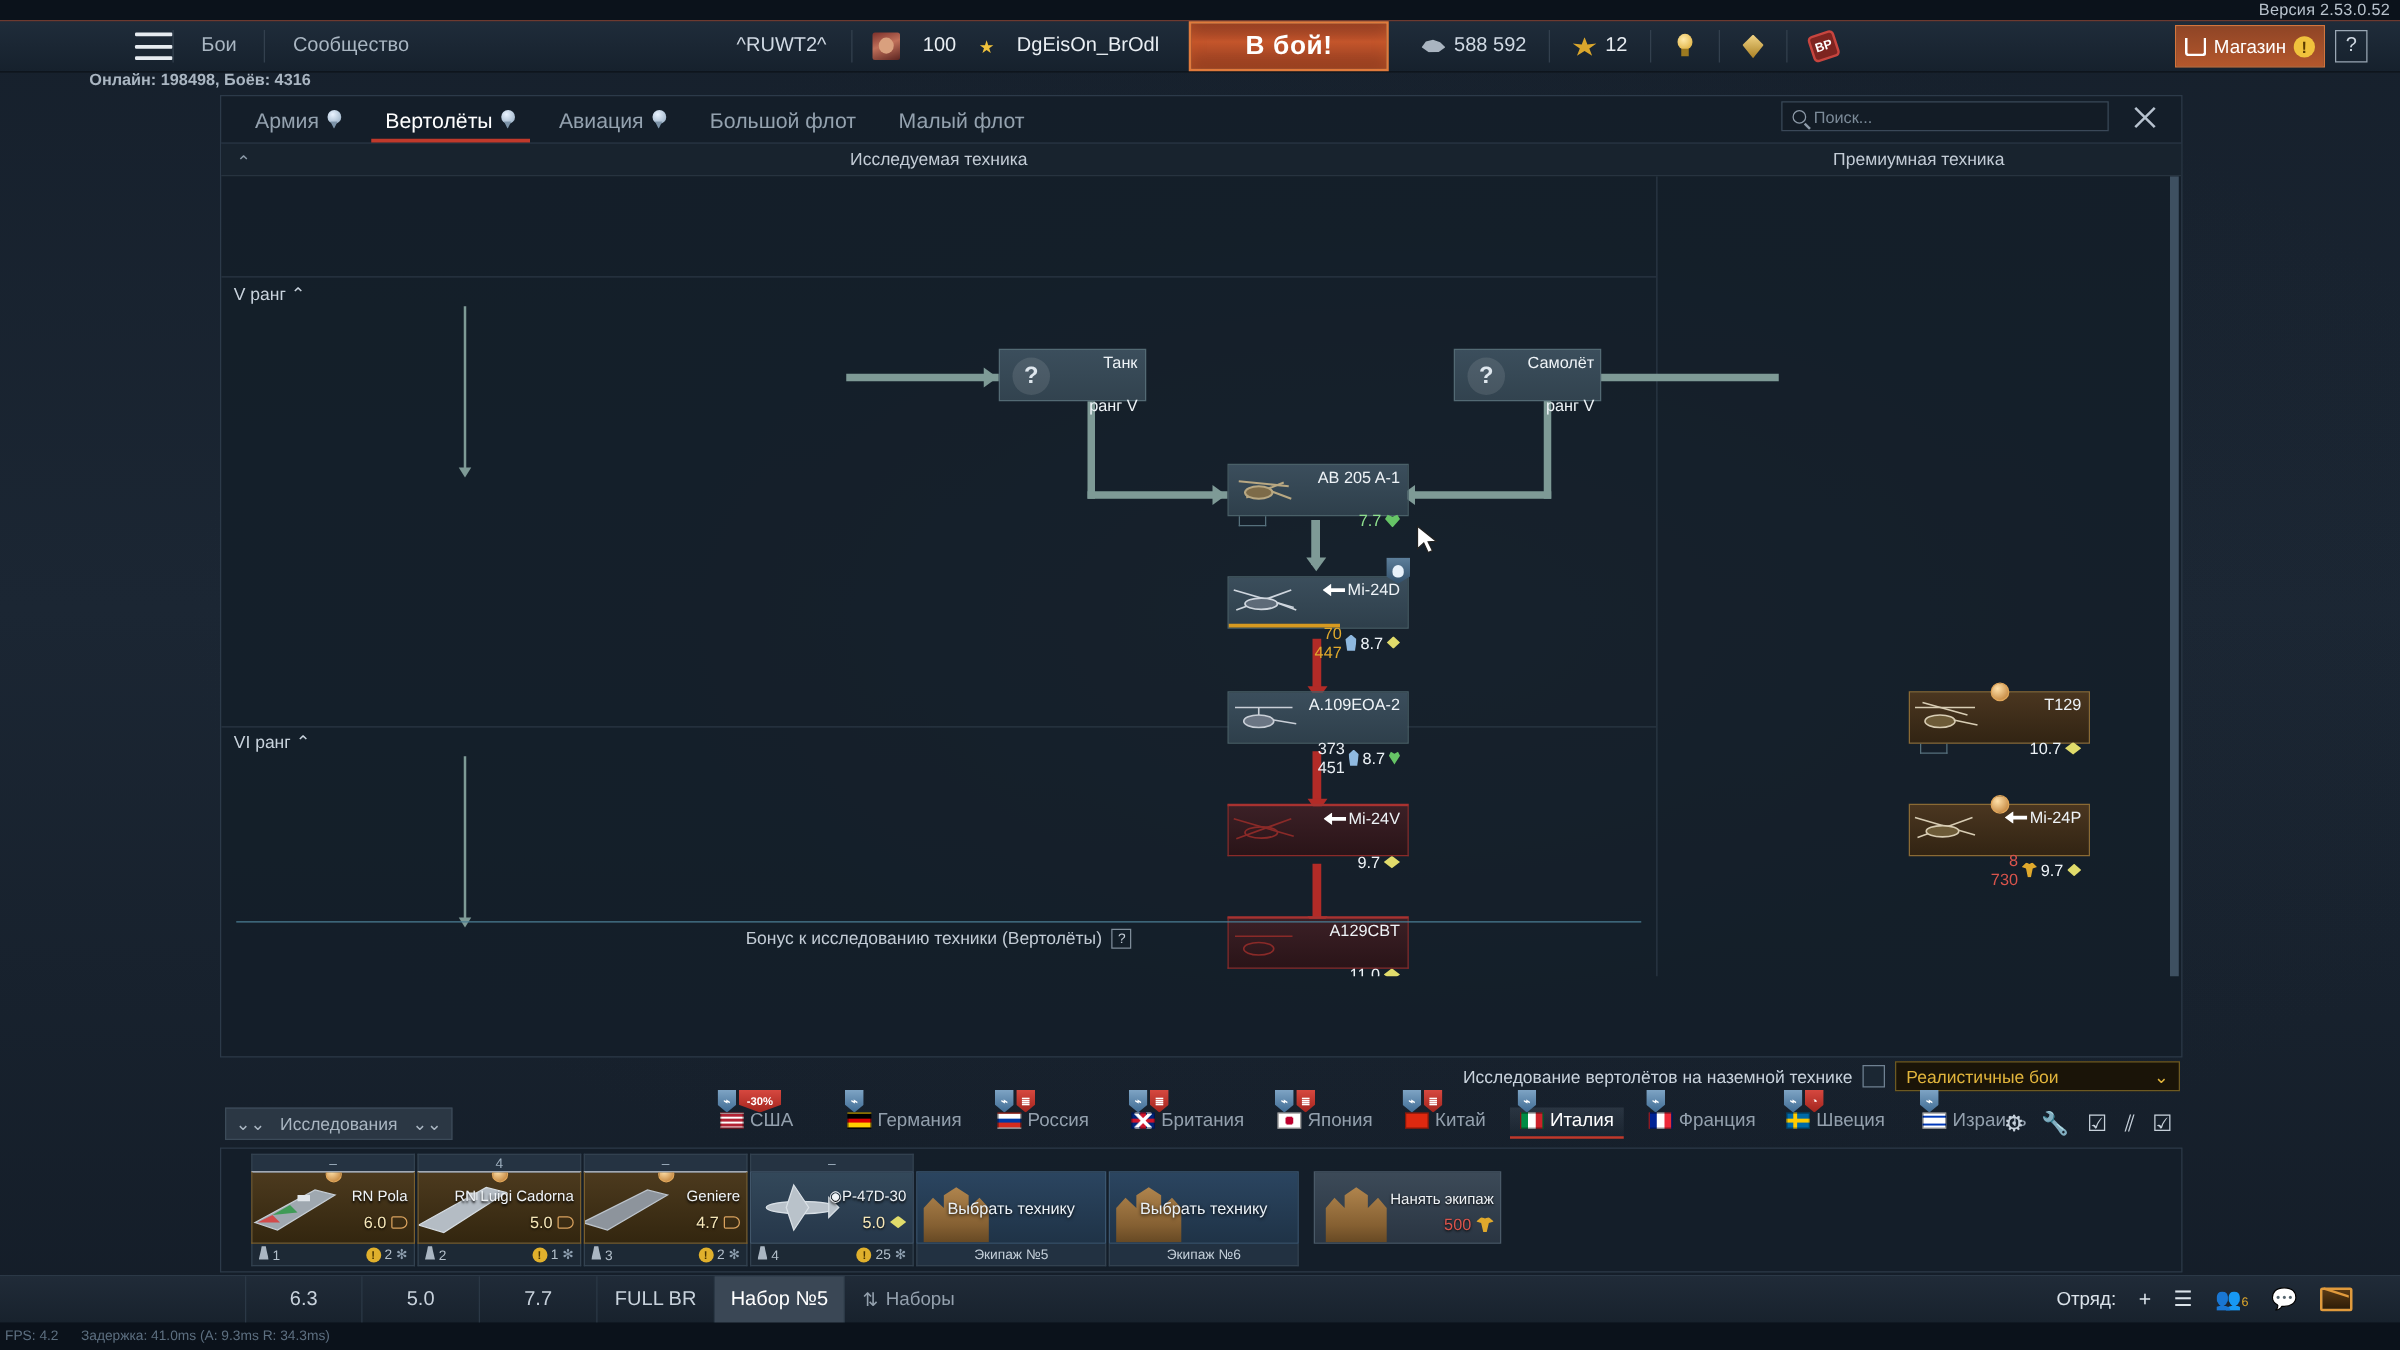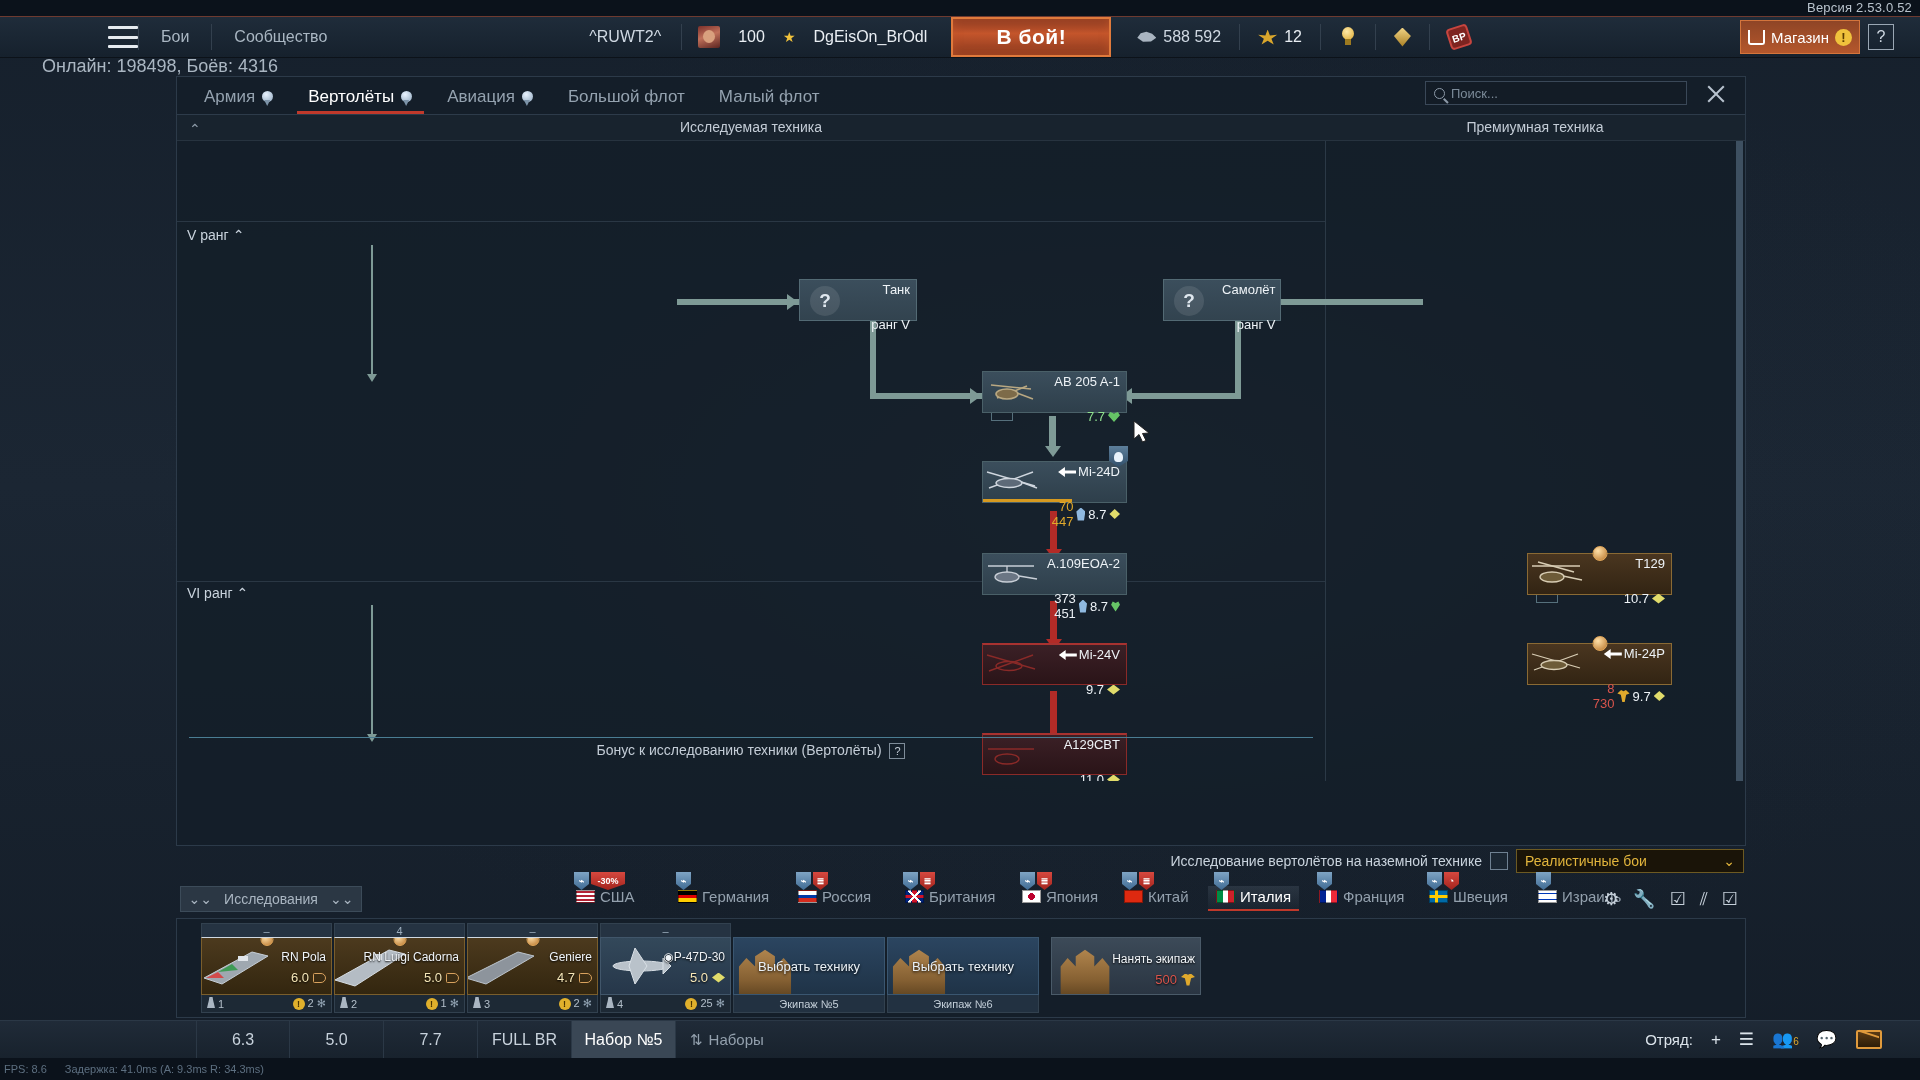--- a/index.html
+++ b/index.html
@@ -65,29 +65,29 @@
           background:linear-gradient(180deg,#8f4526,#b4572c);
           border:1px solid #d4753c; display:flex; align-items:center; justify-content:center;
           gap:6px; font-size:15px; color:#fff; cursor:pointer;}
   .cart { width:17px;height:15px; border:2px solid #fff; border-top:none; border-radius:0 0 3px 3px;}
   .warn { width:17px;height:17px;border-radius:50%;background:#f0c23c;color:#5b3c00;
           font-size:13px;font-weight:bold;display:flex;align-items:center;justify-content:center;}
   .helpbtn { width:26px;height:26px;border:1px solid #9aa7b4;color:#cfd8e2;font-size:16px;
              display:flex;align-items:center;justify-content:center;margin-right:26px;cursor:pointer;}
 
   .online { position:absolute; top:56px; left:0; width:320px; text-align:center;
-            font-size:18px; color:#aab6c2;}
+            font-size:13px; color:#aab6c2;font-weight:bold;}
 
   
   .treewin { position:absolute; left:176px; top:76px; width:1570px; height:770px;
              background:rgba(20,30,41,0.86); border:1px solid #2c3a49;}
   .tabs { position:relative; height:38px; display:flex; align-items:flex-end;
           border-bottom:1px solid #2d3b4a; padding-left:10px;}
   .tab { position:relative; font-size:17px; color:#94a2af; padding:0 17px 7px 17px; cursor:pointer;
-         display:flex; align-items:flex-end; gap:5px;}
+         display:flex; align-items:flex-start; gap:5px;}
   .tab.active { color:#fff; }
   .tab.active:after{content:""; position:absolute; left:6px; right:6px; bottom:0; height:3px;
                     background:#c0392b;}
   .tabbulb{width:14px;height:17px;position:relative; display:inline-block;}
   .tabbulb:before{content:"";position:absolute;left:2px;top:1px;width:11px;height:11px;border-radius:50%;
         background:radial-gradient(circle at 38% 32%,#e9f3ff,#8fa7bd);}
   .tabbulb:after{content:"";position:absolute;left:4px;top:10px;width:6px;height:6px;
         background:#7c93a8; clip-path:polygon(0 0,100% 0,50% 100%);}
   .searchbox { position:absolute; right:58px; top:4px; width:262px; height:24px;
                background:#131c26; border:1px solid #3a4858; display:flex; align-items:center;
@@ -873,21 +873,21 @@
       <span>Отряд:</span>
       <span class="sqicon">+</span>
       <span class="sqicon">☰</span>
       <span class="sqicon">👥<span style="font-size:10px;color:#e0a92c;">6</span></span>
       <span class="sqicon">💬</span>
       <span class="mailbtn"></span>
     </div>
   </div>
 
   <div class="statusbar">
-    <span>FPS: 8.6</span>
+    <span>FPS: 4.2</span>
     <span>Задержка: 41.0ms (A: 9.3ms R: 34.3ms)</span>
   </div>
 
   <svg style="position:absolute; left:1133px; top:420px;" width="18" height="26">
     <path d="M1 1 L1 19 L6 14.5 L9.5 22 L13 20.5 L9.5 13.5 L16 13 Z" fill="#fff" stroke="#222" stroke-width="1"></path>
   </svg>
 
 </div>
 
 </body></html>

